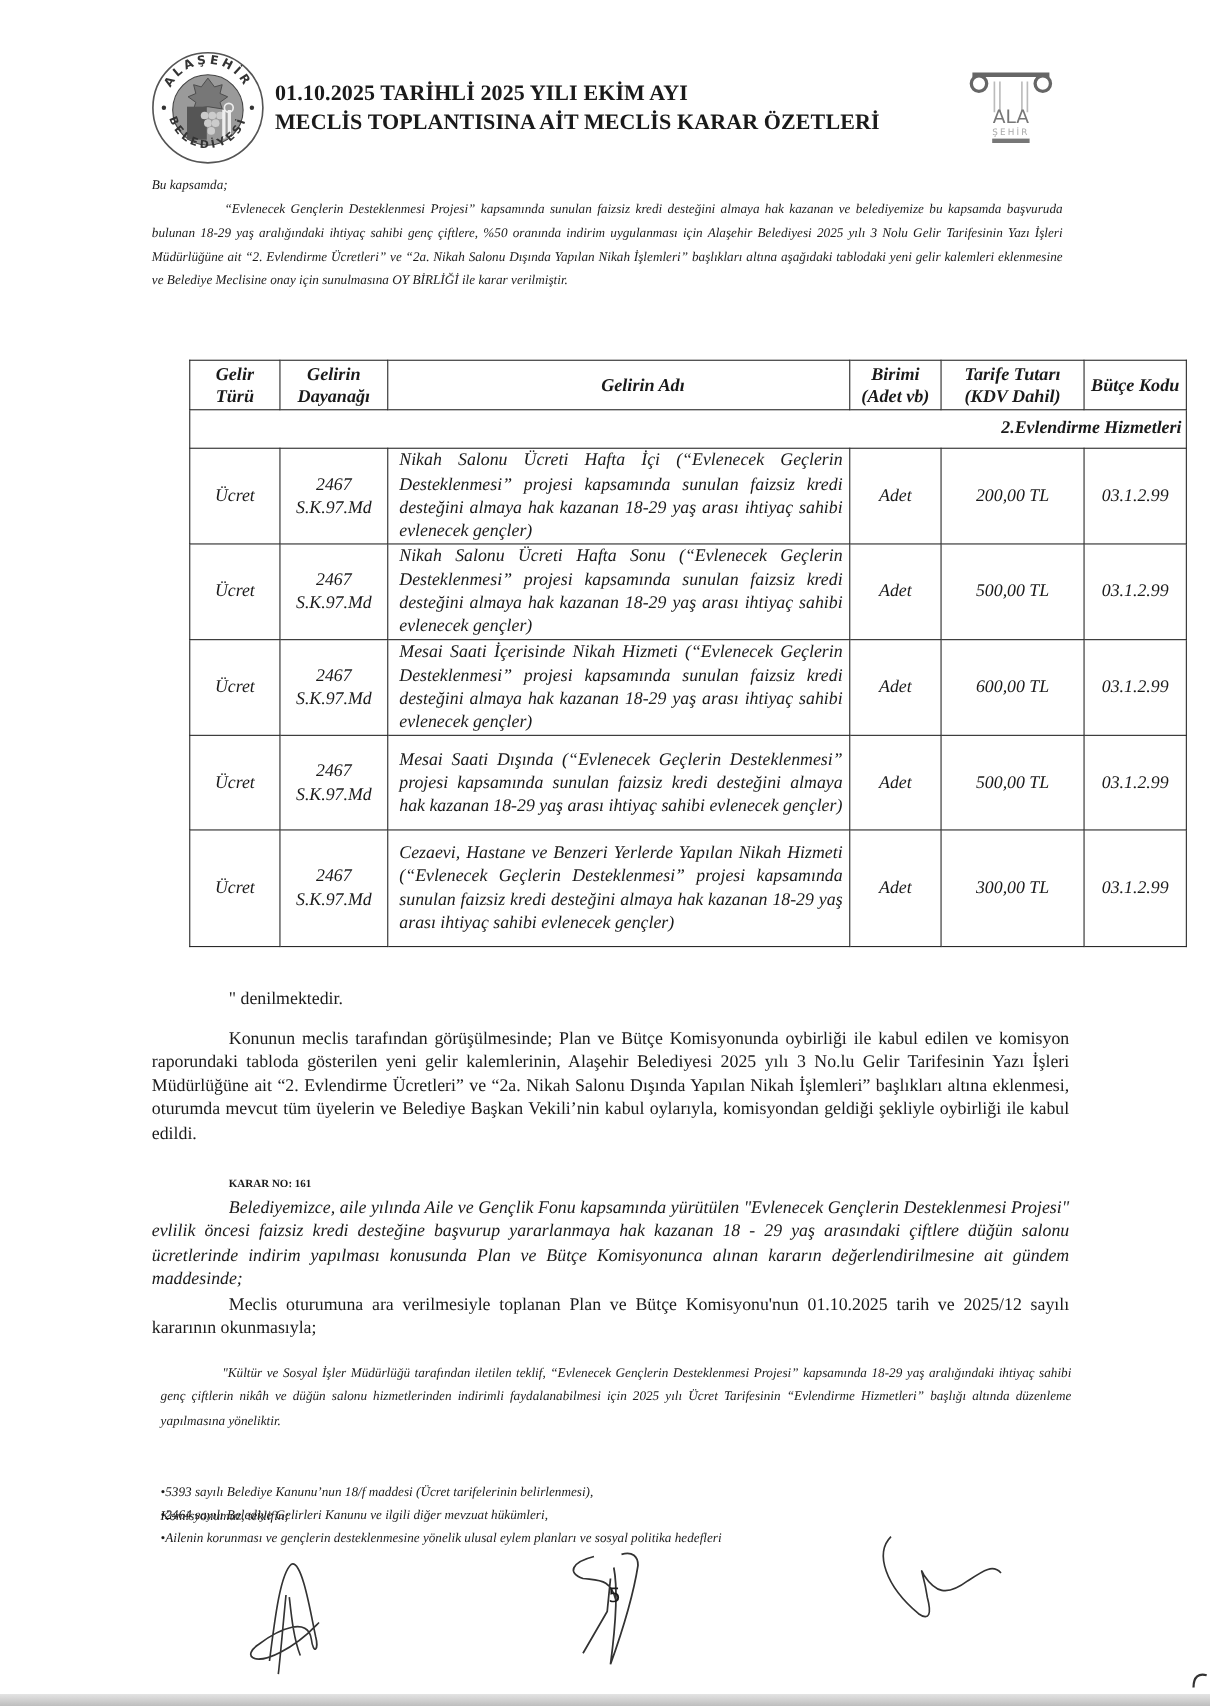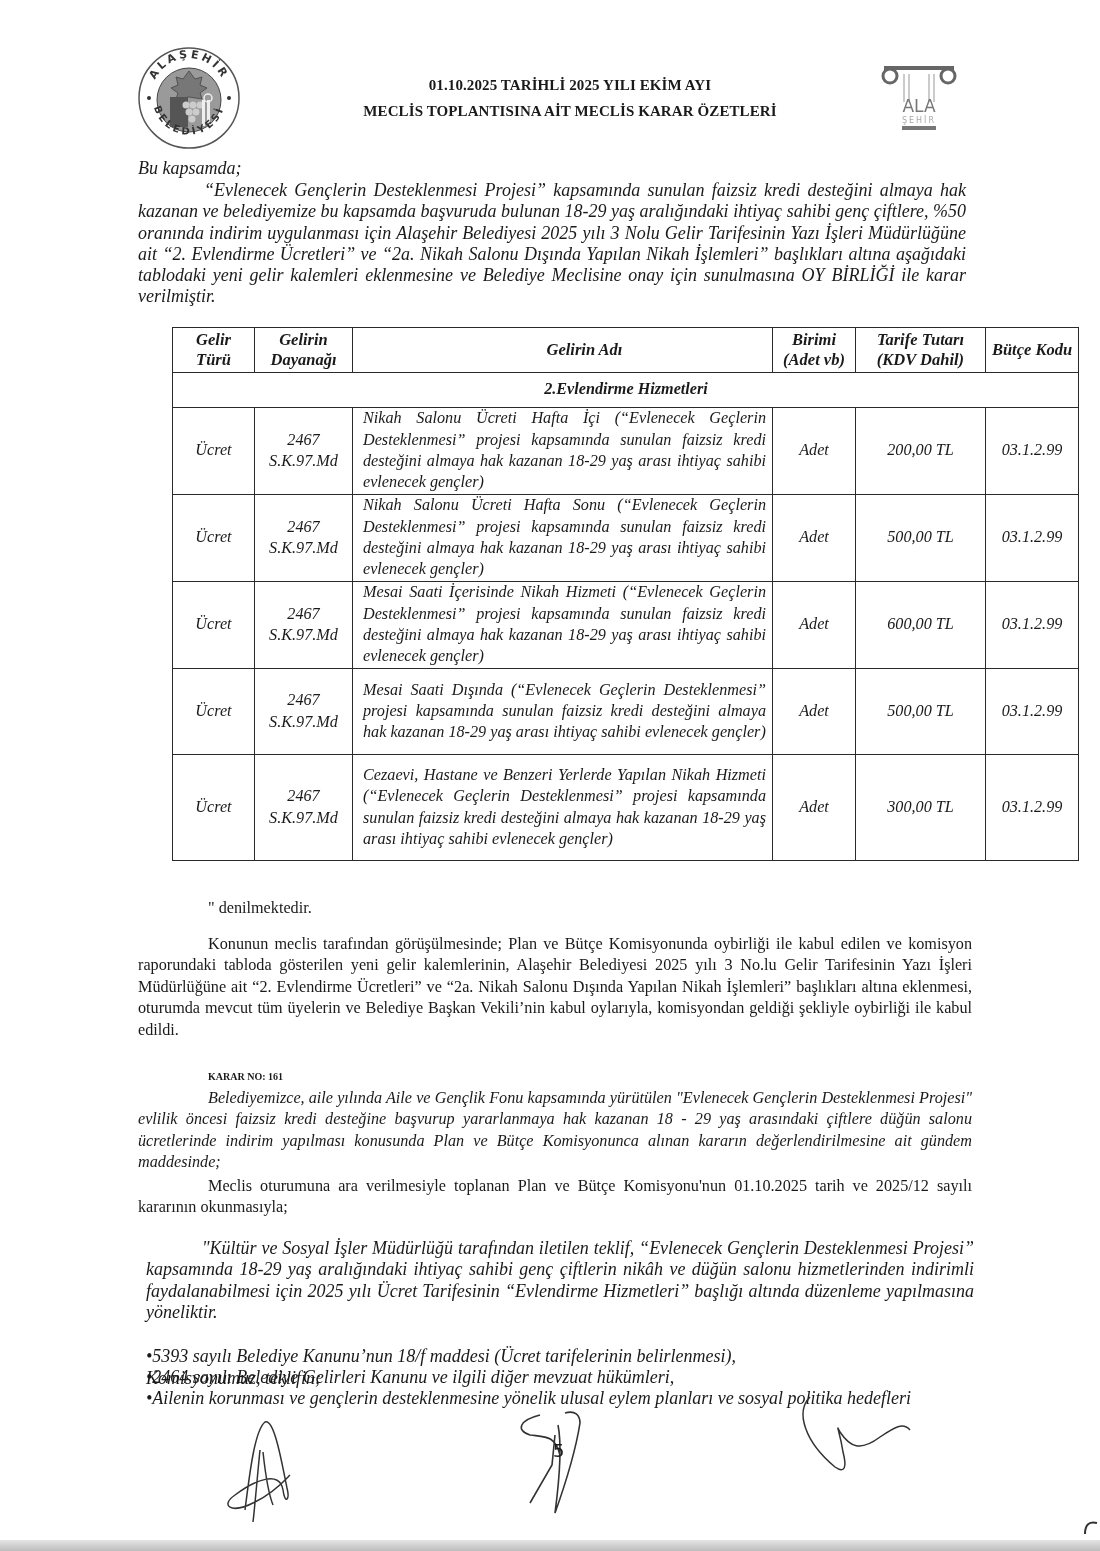--- a/index.html
+++ b/index.html
@@ -5,39 +5,39 @@
   html, body { margin: 0; padding: 0; background: #ffffff; }
   body {
     width: 1100px; height: 1551px; position: relative; overflow: hidden;
     font-family: "Liberation Serif", "DejaVu Serif", serif; color: #1a1a1a;
   }
   .abs { position: absolute; }
   
   .logo-left { left: 136px; top: 45px; width: 106px; height: 106px; }
   .logo-right { left: 878px; top: 62px; width: 82px; height: 70px; }
   .title {
-    left: 250px; top: 72px; width: 640px; text-align: center;
-    font-weight: bold; font-size: 15px; line-height: 26px; letter-spacing: 0.1px;
-  }
-  
-  .it { font-style: italic; font-size: 18px; line-height: 21.3px; text-align: justify; }
+    left: 250px; top: 72px; width: 640px; 
+    font-weight: bold; font-size: 20px; line-height: 26px; letter-spacing: 0.1px;
+  }
+  
+  .it { font-style: italic; font-size: 12px; line-height: 21.3px; text-align: justify; }
   .intro-lead { left: 138px; top: 158px; }
   .intro-para { left: 138px; top: 180px; width: 828px; text-indent: 66px; }
   
   table.tariff {
     position: absolute; left: 140px; top: 327px; width: 906px;
     border-collapse: collapse; table-layout: fixed;
     font-style: italic; font-size: 16.2px; line-height: 21.3px; margin-left: 32px;
   }
   table.tariff td, table.tariff th {
     border: 1.6px solid #2a2a2a; padding: 0 4px; vertical-align: middle;
   }
   table.tariff th { font-weight: bold; text-align: center; font-size: 16.5px; line-height: 20px; height: 44px; }
   table.tariff th.name { font-size: 16.5px; padding-left: 48px; }
-  table.tariff td.sec { font-weight: bold; text-align: center; height: 34px; padding-left: 5px; }
+  table.tariff td.sec { font-weight: bold; text-align: right; height: 34px; padding-left: 5px; }
   table.tariff td.c { text-align: center; }
   table.tariff td.desc { text-align: justify; padding: 0 6px 0 10px; }
   .after-table { left: 208px; top: 899px; font-size: 16.2px; }
   
   .np { font-size: 16.2px; line-height: 21.4px; text-align: justify; }
   .konu { left: 138px; top: 934px; width: 834px; text-indent: 70px; }
   .karar-title { left: 208px; top: 1071px; font-weight: bold; font-size: 10px; }
   .karar-p1 { left: 138px; top: 1088px; width: 834px; text-indent: 70px; font-style: italic; }
   .karar-p2 { left: 138px; top: 1176px; width: 834px; text-indent: 70px; }
   .quote-p { left: 146px; top: 1238px; width: 828px; text-indent: 56px; }

